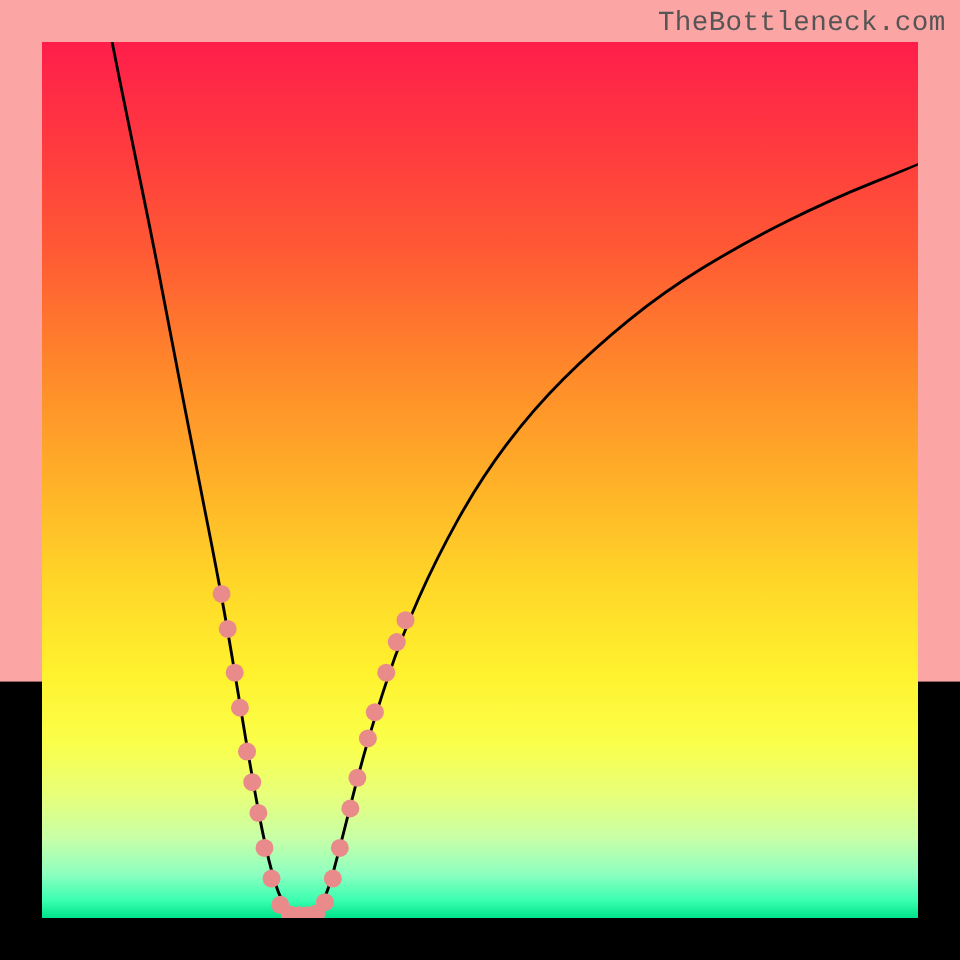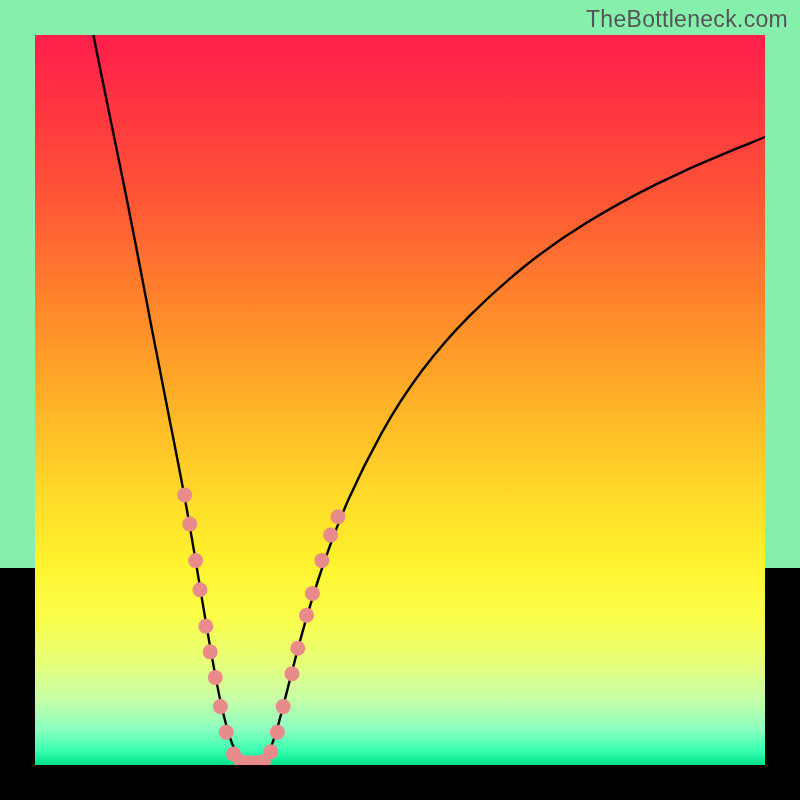--- a/index.html
+++ b/index.html
@@ -10,21 +10,22 @@
     overflow: hidden;
     background: #000;
     font-family: Arial, Helvetica, sans-serif;
   }
   .frame {
     position: absolute;
     top: 0;
     left: 0;
     width: 800px;
     height: 568px;
-    background: #86efac;
+    background: #fca5a5;
+    font-family: Liberation Mono, monospace;
   }
   .plot {
     position: absolute;
     top: 35px;
     left: 35px;
     width: 730px;
     height: 730px;
     background: linear-gradient(to bottom,
       #ff1e4b 0%,
       #ff3a3f 12%,

